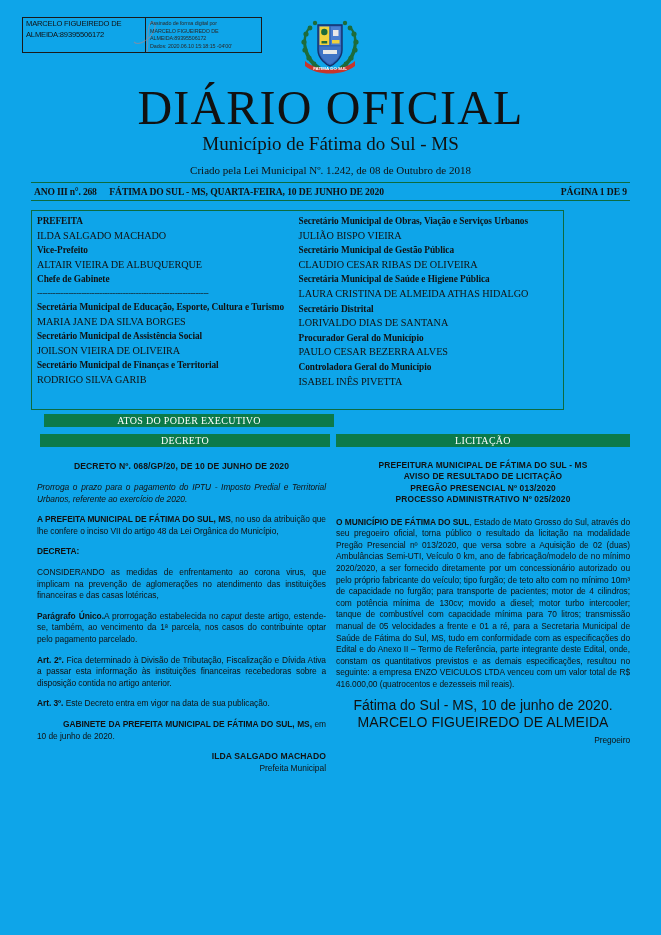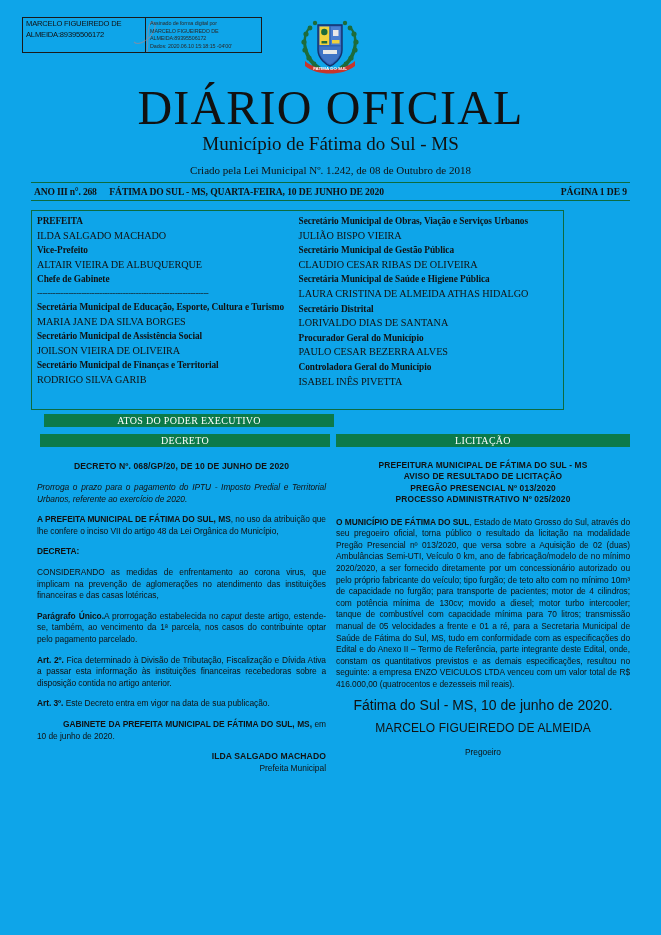--- a/index.html
+++ b/index.html
@@ -204,21 +204,21 @@
   .col.left  { left: 37px;  width: 289px; }
   .col.right { left: 336px; width: 294px; }
 
   .p {
     font-size: 8.4px;
     line-height: 11.6px;
     text-align: justify;
     margin: 0 0 9px 0;
     letter-spacing: -0.05px;
   }
-  .p.right  { text-align: center; }
+  .p.right  { text-align: right; }
   .p.tight  { margin-bottom: 0; }
   .p.ital   { font-style: italic; }
   .b  { font-weight: bold; }
   .u  { text-decoration: underline; }
   .i  { font-style: italic; }
 
   .dectitle {
     font-size: 8.6px;
     font-weight: bold;
     text-align: center;
@@ -249,24 +249,24 @@
     line-height: 11.6px;
     margin: 0;
   }
   .lic-close {
     font-size: 14px;
     text-align: center;
     line-height: 11.6px;
     margin: 0;
   }
   .lic-close-name {
-    font-size: 12px;
+    font-size: 14px;
     text-align: center;
     line-height: 11.6px;
-    margin: 12px;
+    margin: 6px;
     letter-spacing: 0.1px;
   }
 </style>
 </head>
 <body>
 
 <div class="page">
 
   <div class="sigbox">
     <div class="sig-left">MARCELO FIGUEIREDO DE ALMEIDA:89395506172</div>

